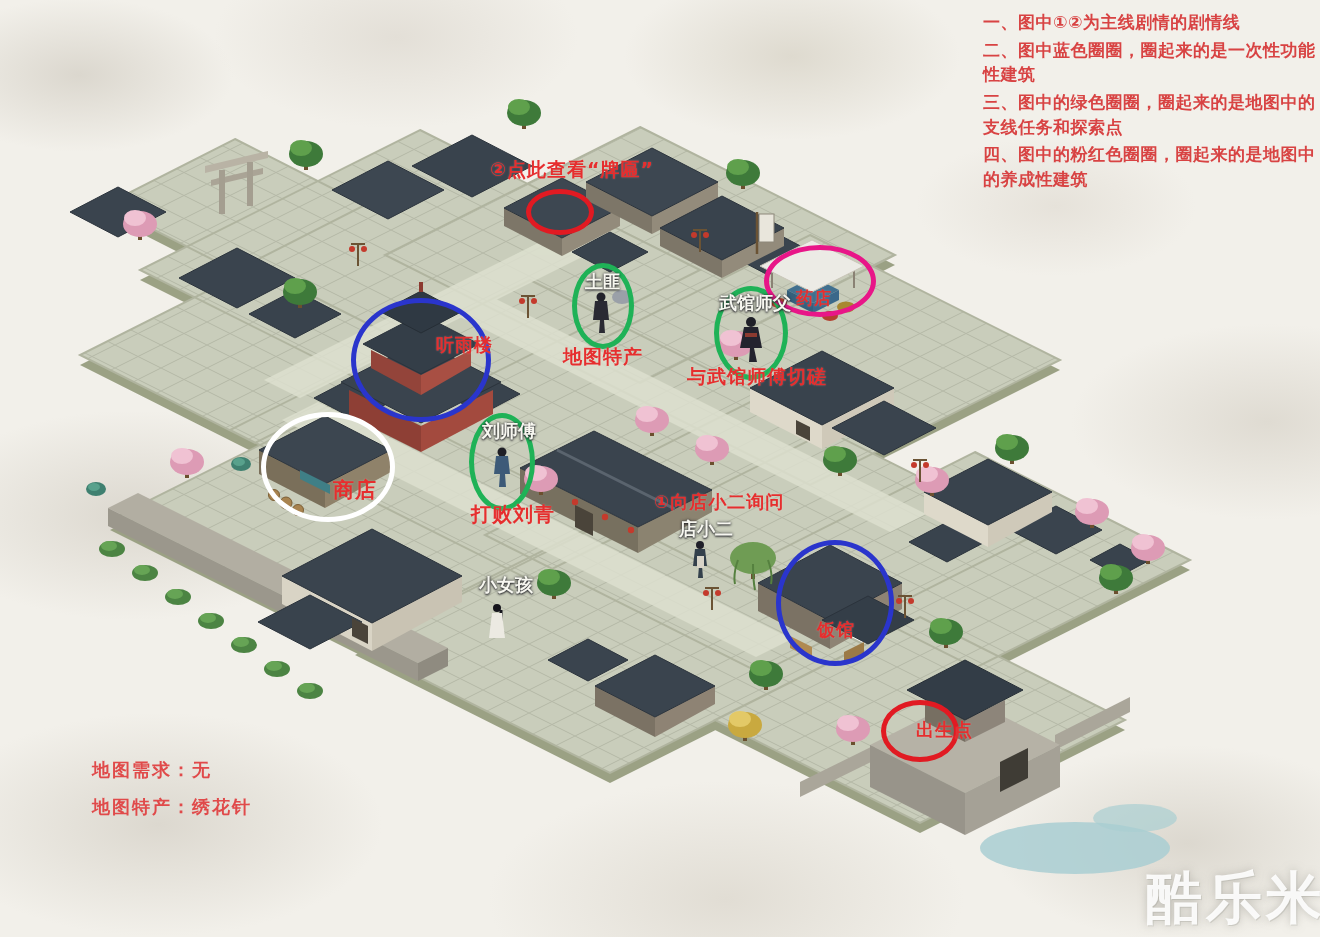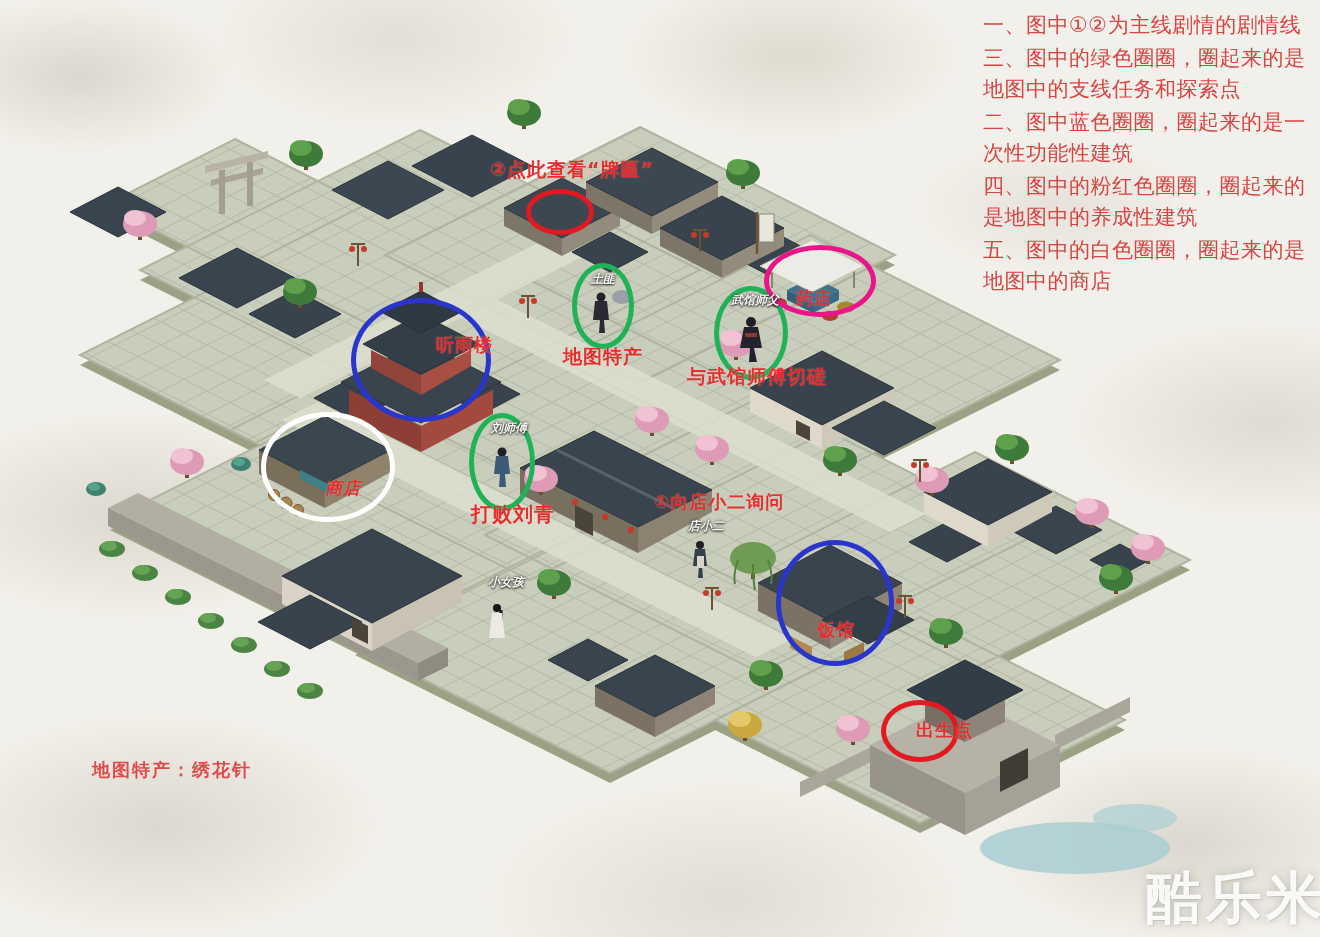--- a/index.html
+++ b/index.html
@@ -19,28 +19,27 @@
       #f2f0ea;
   }
   svg.map{position:absolute;left:0;top:0;}
   #annotation-layer{position:absolute;left:0;top:0;width:100%;height:100%;}
   .circle{position:absolute;box-sizing:border-box;border:5px solid #f00;border-radius:50%;}
   .map-label{
     position:absolute;color:#e62e2e;font-weight:700;white-space:nowrap;
     letter-spacing:1px;line-height:1;text-shadow:0 0 2px rgba(255,255,255,.25);
   }
   .npc-tag{
-    position:absolute;transform:translateX(-50%);color:#f7f7f0;font-size:12px;
+    position:absolute;transform:translateX(-50%);color:#f7f7f0;font-size:18px;
     font-weight:600;white-space:nowrap;line-height:1;
     text-shadow:0 1px 2px rgba(35,35,40,.95),0 0 3px rgba(35,35,40,.85);
-    font-style:italic;
   }
   .legend{
     position:absolute;left:983px;top:10px;width:338px;
-    color:#d84343;font-weight:400;font-size:21px;line-height:1.45;letter-spacing:.5px;
+    color:#d84343;font-weight:700;font-size:17px;line-height:1.45;letter-spacing:.5px;
   }
   .legend p{margin:0 0 3px 0;}
   .map-info{
     position:absolute;left:92px;top:752px;color:#e04a4a;font-weight:700;
     font-size:18px;line-height:2.05;letter-spacing:2px;
   }
   .map-info p{margin:0;}
   .watermark{
     position:absolute;right:-6px;bottom:0px;font-size:56px;font-weight:800;
     color:rgba(255,255,255,.9);letter-spacing:4px;
@@ -448,39 +447,39 @@
       <div class="circle" style="left: 351px; top: 298px; width: 140px; height: 124px; border-color: rgb(42, 53, 204);"></div>
       <div class="circle" style="left: 261px; top: 412px; width: 134px; height: 110px; border-color: rgb(255, 255, 255);"></div>
       <div class="circle" style="left: 469px; top: 413px; width: 66px; height: 98px; border-color: rgb(31, 178, 87);"></div>
       <div class="circle" style="left: 776px; top: 540px; width: 118px; height: 126px; border-color: rgb(42, 53, 204);"></div>
       <div class="circle" style="left: 881px; top: 700px; width: 78px; height: 62px; border-color: rgb(225, 26, 34);"></div>
       <div class="map-label" style="left: 490px; top: 160px; font-size: 19px;">②点此查看“牌匾”</div>
       <div class="map-label" style="left: 563px; top: 347px; font-size: 19px;">地图特产</div>
       <div class="map-label" style="left: 687px; top: 367px; font-size: 19px;">与武馆师傅切磋</div>
       <div class="map-label" style="left: 796px; top: 269px; font-size: 17px; margin-top: 21px;">药店</div>
       <div class="map-label" style="left: 394px; top: 336px; font-size: 18px; padding-left: 42px;">听雨楼</div>
-      <div class="map-label" style="left: 325px; top: 480px; font-size: 17px; font-style: italic;">商店</div>
+      <div class="map-label" style="left: 333px; top: 480px; font-size: 21px;">商店</div>
       <div class="map-label" style="left: 471px; top: 504px; font-size: 20px;">打败刘青</div>
       <div class="map-label" style="left: 654px; top: 493px; font-size: 18px;">①向店小二询问</div>
       <div class="map-label" style="left: 817px; top: 621px; font-size: 18px; text-align: right;">饭馆</div>
       <div class="map-label" style="left: 916px; top: 721px; font-size: 18px;">出生点</div>
       <div class="npc-tag" style="left: 603px; top: 273px;">土匪</div>
       <div class="npc-tag" style="left: 755px; top: 294px;">武馆师父</div>
       <div class="npc-tag" style="left: 509px; top: 422px;">刘师傅</div>
       <div class="npc-tag" style="left: 706px; top: 520px;">店小二</div>
       <div class="npc-tag" style="left: 506px; top: 576px;">小女孩</div>
     </div>
 
   <div id="legend" class="legend">
       <p>一、图中①②为主线剧情的剧情线</p>
+      <p>二、图中蓝色圈圈，圈起来的是一次性功能性建筑</p>
       <p>三、图中的绿色圈圈，圈起来的是地图中的支线任务和探索点</p>
-      <p>二、图中蓝色圈圈，圈起来的是一次性功能性建筑</p>
       <p>四、图中的粉红色圈圈，圈起来的是地图中的养成性建筑</p>
-      <p>五、图中的白色圈圈，圈起来的是地图中的商店</p>
     </div>
 
   <div id="map-info" class="map-info">
+      <p>地图需求：无</p>
       <p>地图特产：绣花针</p>
     </div>
 
   <div class="watermark">酷乐米</div>
 
 </div>
 
 </body></html>

